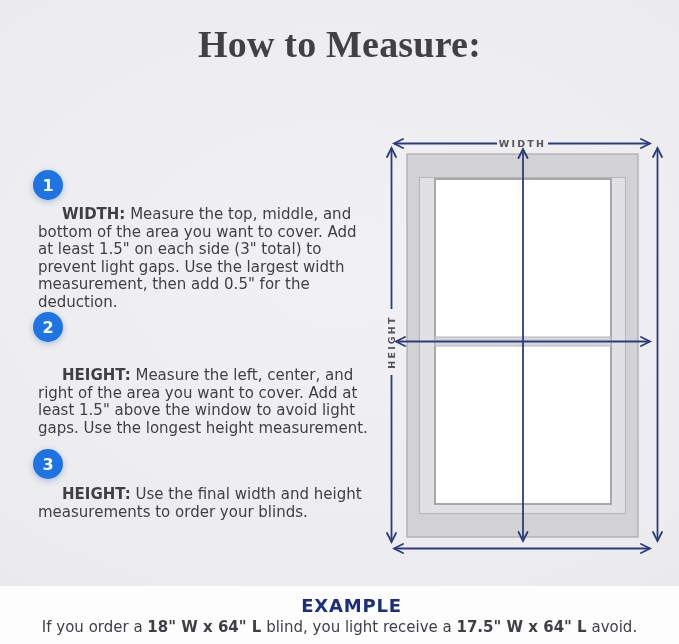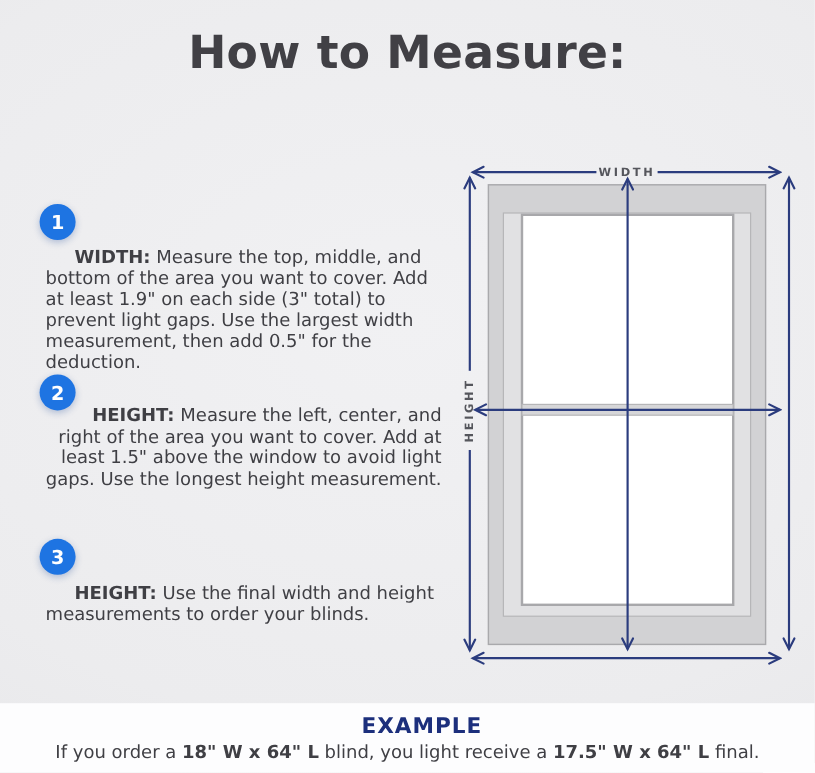--- a/index.html
+++ b/index.html
@@ -3,21 +3,21 @@
 <meta charset="utf-8">
 <style>
   html,body { margin:0; padding:0; }
   .canvas {
     position:relative; width:679px; height:644px; overflow:hidden;
     font-family:"DejaVu Sans","Liberation Sans",sans-serif;
     background: radial-gradient(130% 95% at 50% 42%, #f1f1f3 0%, #ececee 55%, #e3e3e6 100%);
   }
   
   .title-block { position:absolute; top:22px; left:0; right:0; text-align:center; }
-  .title-line1 { font-size:38px; font-weight:700; color:#414045; letter-spacing:0.2px; }
+  .title-line1 { font-size:38px; font-weight:700; color:#414045; letter-spacing:0.2px;font-family:Liberation Serif, serif; }
   .title-line2 { margin-top:0px; line-height:50px; }
   .title-outside {
     font-size:47px; font-weight:700; letter-spacing:0.5px;
     background:linear-gradient(180deg,#4389ec 0%,#2a64d4 50%,#1c41ab 100%);
     -webkit-background-clip:text; background-clip:text; color:transparent;
   }
   .title-mount { font-size:34px; font-weight:700; color:#414045; margin-left:11px; }
   
   .badge {
     position:absolute; left:33px; width:30px; height:30px; border-radius:50%;
@@ -26,21 +26,21 @@
     box-shadow:0 2px 6px rgba(25,70,150,0.30);
   }
   .badge-1 { top:170px; }
   .badge-2 { top:312px; }
   .badge-3 { top:449px; }
   .step-text {
     position:absolute; left:38px; width:330px;
     font-size:15px; line-height:17.6px; color:#3f3f44;
   }
   .step-text-1 { top:206px; }
-  .step-text-2 { top:338px;text-align:right; }
+  .step-text-2 { top:367px; }
   .step-text-3 { top:486px; }
   .step-label { font-weight:700;margin-left:24px; }
   
   .diagram { position:absolute; left:370px; top:125px; }
   
   .bottom-strip {
     position:absolute; left:0; bottom:0; width:679px; height:58px;
     background:#fdfdfe; text-align:center;
   }
   .example-heading {
@@ -55,21 +55,21 @@
 
 <div class="canvas">
 
   <div class="title-block">
     <div class="title-line1">How to Measure:</div>
   </div>
 
   <div class="badge badge-1">1</div>
   <div class="step-text step-text-1">
     <span class="step-label">WIDTH:</span>
-    <span>Measure the top, middle, and bottom of the area you want to cover. Add at least 1.9" on each side (3" total) to prevent light gaps. Use the largest width measurement, then add 0.5" for the deduction.</span>
+    <span>Measure the top, middle, and bottom of the area you want to cover. Add at least 1.5" on each side (3" total) to prevent light gaps. Use the largest width measurement, then add 0.5" for the deduction.</span>
   </div>
 
   <div class="badge badge-2">2</div>
   <div class="step-text step-text-2">
     <span class="step-label">HEIGHT:</span>
     <span>Measure the left, center, and right of the area you want to cover. Add at least 1.5" above the window to avoid light gaps. Use the longest height measurement.</span>
   </div>
 
   <div class="badge badge-3">3</div>
   <div class="step-text step-text-3">
@@ -98,16 +98,16 @@
     <text x="391.5" y="342" transform="rotate(-90 391.5 342)" text-anchor="middle" dominant-baseline="central" font-size="9.5" font-weight="bold" letter-spacing="2.2" fill="#55565c">HEIGHT</text>
 
     <line x1="657.5" y1="148" x2="657.5" y2="541" stroke="#2b3c7e" stroke-width="1.8" marker-start="url(#ah)" marker-end="url(#ah)"></line>
     <line x1="394" y1="548.5" x2="650" y2="548.5" stroke="#2b3c7e" stroke-width="1.8" marker-start="url(#ah)" marker-end="url(#ah)"></line>
     <line x1="523" y1="149" x2="523" y2="541" stroke="#2b3c7e" stroke-width="1.8" marker-start="url(#ah)" marker-end="url(#ah)"></line>
     <line x1="396" y1="341.5" x2="650" y2="341.5" stroke="#2b3c7e" stroke-width="1.8" marker-start="url(#ah)" marker-end="url(#ah)"></line>
   </svg>
 
   <div class="bottom-strip">
     <div class="example-heading">EXAMPLE</div>
-    <div class="example-text"><span>If you order a </span><b>18" W x 64" L</b><span> blind, you light receive a </span><b>17.5" W x 64" L</b><span> final.</span></div>
+    <div class="example-text"><span>If you order a </span><b>18" W x 64" L</b><span> blind, you light receive a </span><b>17.5" W x 64" L</b><span> avoid.</span></div>
   </div>
 
 </div>
 
 </body></html>

